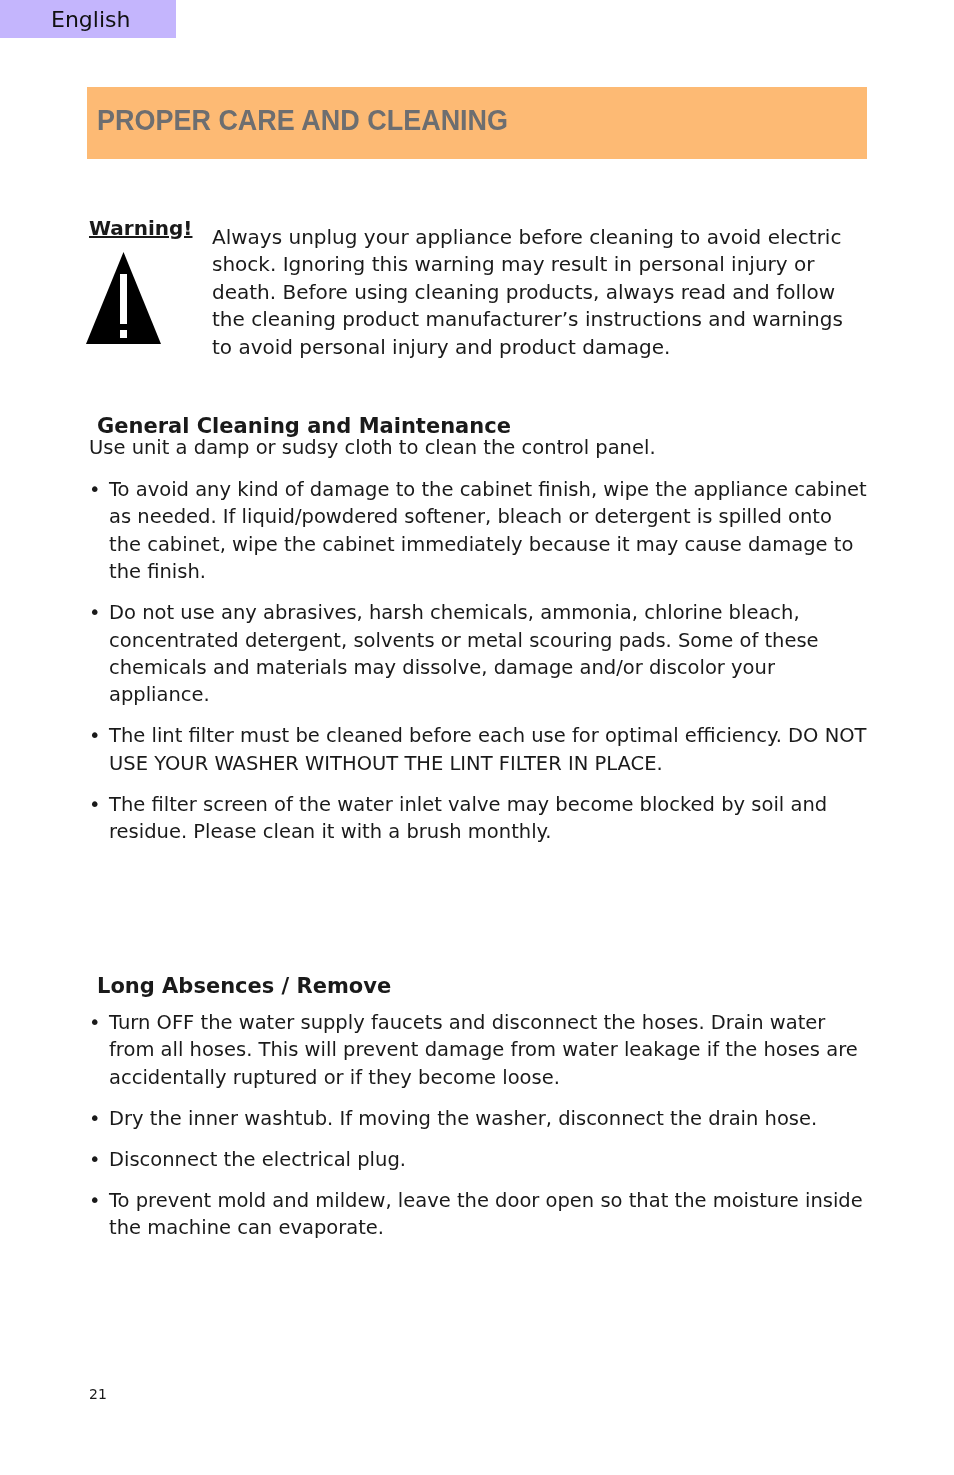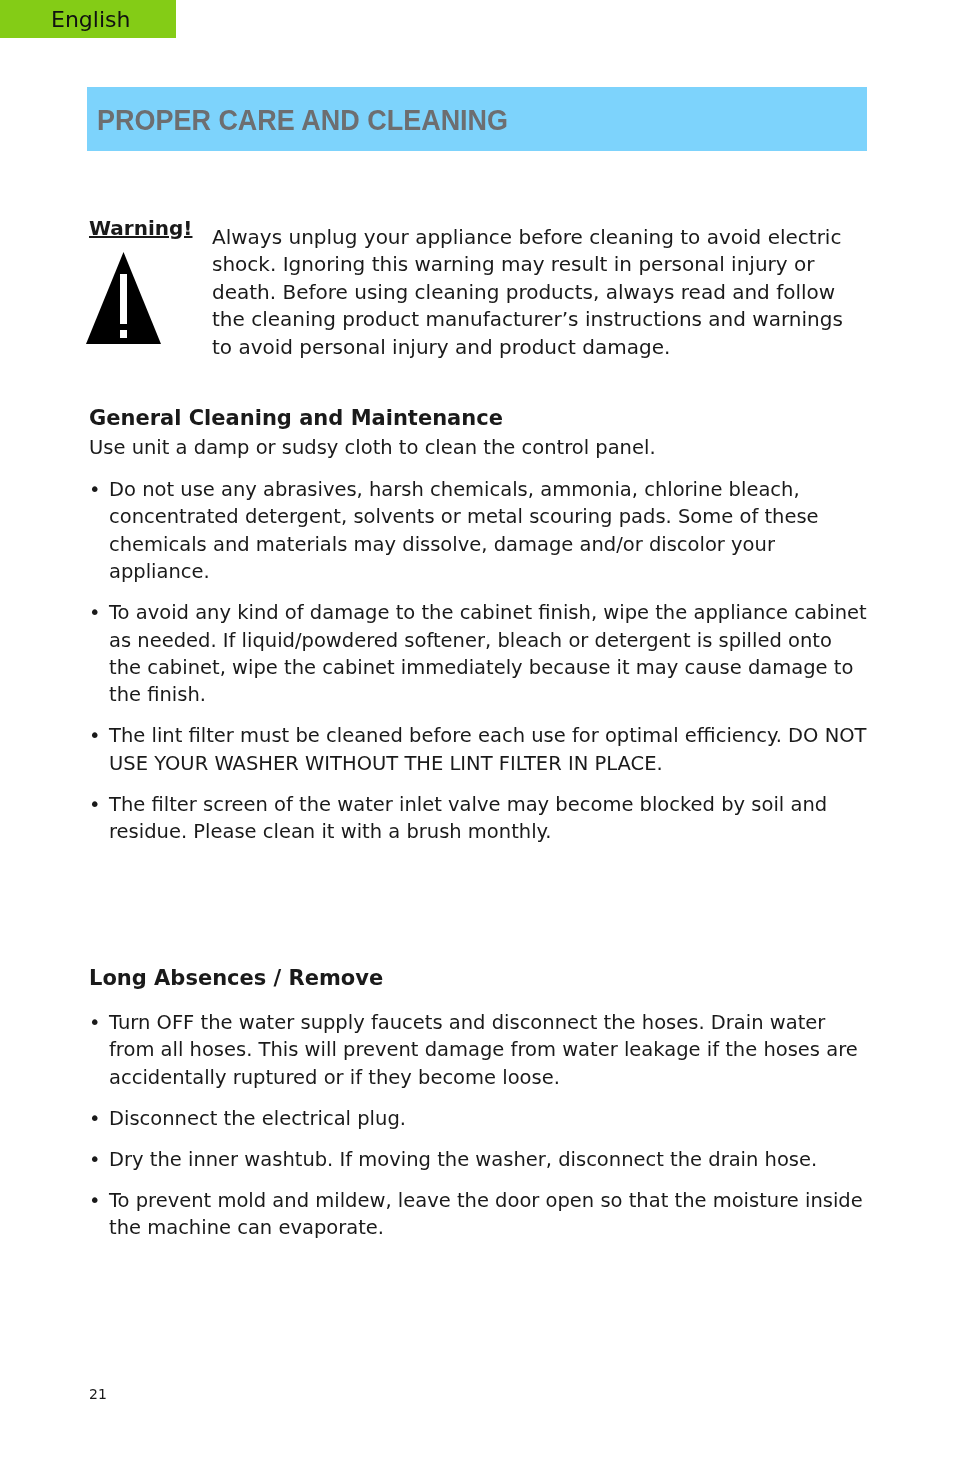--- a/index.html
+++ b/index.html
@@ -2,44 +2,44 @@
 <html><head>
 <meta charset="utf-8">
 <style>
   html, body { margin: 0; padding: 0; background: #ffffff; }
   body {
     width: 954px; height: 1475px; position: relative; overflow: hidden;
     font-family: "DejaVu Sans", sans-serif; color: #1a1a1a;
   }
   .lang-tab {
     position: absolute; left: 0; top: 0; width: 176px; height: 38px;
-    background: #84cc16; font-size: 22px; line-height: 40px;
+    background: #c4b5fd; font-size: 22px; line-height: 40px;
     padding-left: 51px; box-sizing: border-box; color: #111;
   }
   .title-bar {
-    position: absolute; left: 87px; top: 87px; width: 780px; height: 64px;
-    background: #7dd3fc;
+    position: absolute; left: 87px; top: 87px; width: 780px; height: 72px;
+    background: #fdba74;
   }
   .title-bar h1 {
     margin: 0; position: absolute; left: 10px; top: 17px;
     font-family: "Liberation Sans", sans-serif; font-weight: bold;
     font-size: 29px; color: #6d6e70; letter-spacing: 0px;
     transform: scaleX(0.93); transform-origin: left center;
   }
   .warning-label {
     position: absolute; left: 89px; top: 216px; font-weight: bold; font-size: 20px; text-decoration: underline;
   }
   .warning-icon { position: absolute; left: 86px; top: 252px; width: 75px; height: 92px; }
   .warning-text {
     position: absolute; left: 204px; top: 216px; width: 660px;
     font-size: 20px; line-height: 27.4px;
   }
   .para { margin: 8px; }
   h2 {
-    position: absolute; margin: 0; font-weight: bold; font-size: 21px; left: 89px;
+    position: absolute; margin: 8px; font-weight: bold; font-size: 21px; left: 89px;
   }
   .intro { position: absolute; left: 89px; font-size: 19.5px; }
   ul.bullets {
     position: absolute; left: 89px; width: 780px; margin: 0; padding: 0; list-style: none;
     font-size: 19.5px; line-height: 27.4px;
   }
   ul.bullets li { position: relative; padding-left: 20px; margin-bottom: 13.5px; }
   ul.bullets li::before { content: "•"; position: absolute; left: 0; top: 0; }
   .page-num {
     position: absolute; left: 89px; top: 1386px; font-weight: normal; font-size: 14px;
@@ -61,28 +61,28 @@
   <rect x="34" y="78" width="7" height="8" fill="#fff"></rect>
 </svg>
 <div class="warning-text">
   <p class="para">Always unplug your appliance before cleaning to avoid electric shock. Ignoring this warning may result in personal injury or death. Before using cleaning products, always read and follow the cleaning product manufacturer’s instructions and warnings to avoid personal injury and product damage.</p>
 </div>
 
 <h2 style="top:406px;">General Cleaning and Maintenance</h2>
 <div class="intro" style="top:436px;">Use unit a damp or sudsy cloth to clean the control panel.</div>
 
 <ul class="bullets" style="top:476px;">
+  <li>To avoid any kind of damage to the cabinet finish, wipe the appliance cabinet as needed. If liquid/powdered softener, bleach or detergent is spilled onto the cabinet, wipe the cabinet immediately because it may cause damage to the finish.</li>
   <li>Do not use any abrasives, harsh chemicals, ammonia, chlorine bleach, concentrated detergent, solvents or metal scouring pads. Some of these chemicals and materials may dissolve, damage and/or discolor your appliance.</li>
-  <li>To avoid any kind of damage to the cabinet finish, wipe the appliance cabinet as needed. If liquid/powdered softener, bleach or detergent is spilled onto the cabinet, wipe the cabinet immediately because it may cause damage to the finish.</li>
   <li>The lint filter must be cleaned before each use for optimal efficiency. DO NOT USE YOUR WASHER WITHOUT THE LINT FILTER IN PLACE.</li>
   <li>The filter screen of the water inlet valve may become blocked by soil and residue. Please clean it with a brush monthly.</li>
 </ul>
 
 <h2 style="top:966px;">Long Absences / Remove</h2>
 
 <ul class="bullets" style="top:1009px;">
   <li>Turn OFF the water supply faucets and disconnect the hoses. Drain water from all hoses. This will prevent damage from water leakage if the hoses are accidentally ruptured or if they become loose.</li>
+  <li>Dry the inner washtub. If moving the washer, disconnect the drain hose.</li>
   <li>Disconnect the electrical plug.</li>
-  <li>Dry the inner washtub. If moving the washer, disconnect the drain hose.</li>
   <li>To prevent mold and mildew, leave the door open so that the moisture inside the machine can evaporate.</li>
 </ul>
 
 <div class="page-num">21</div>
 
 </body></html>

